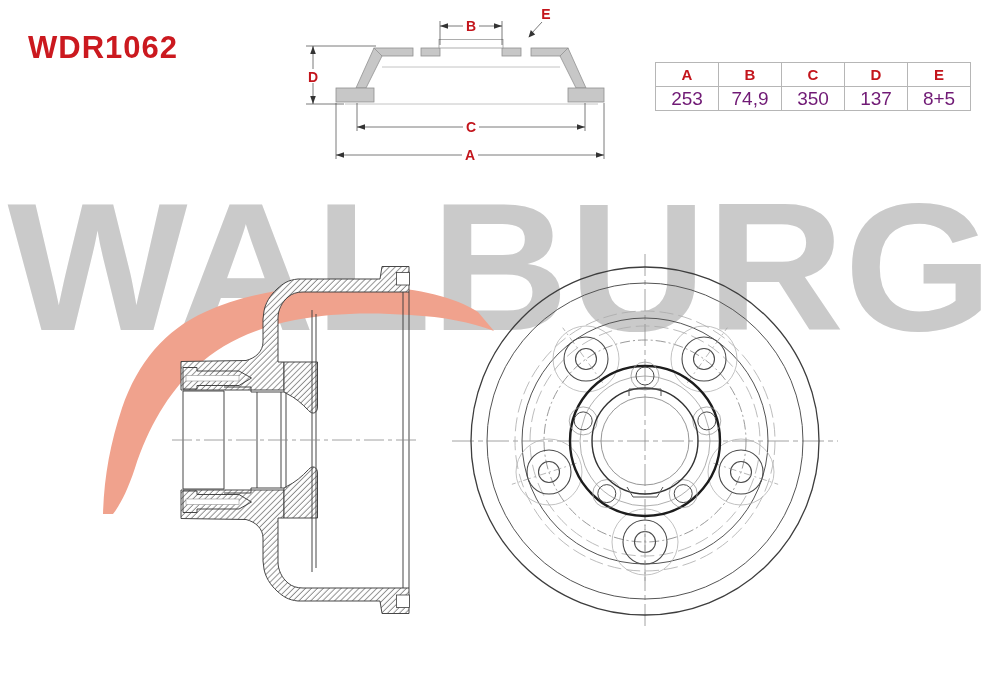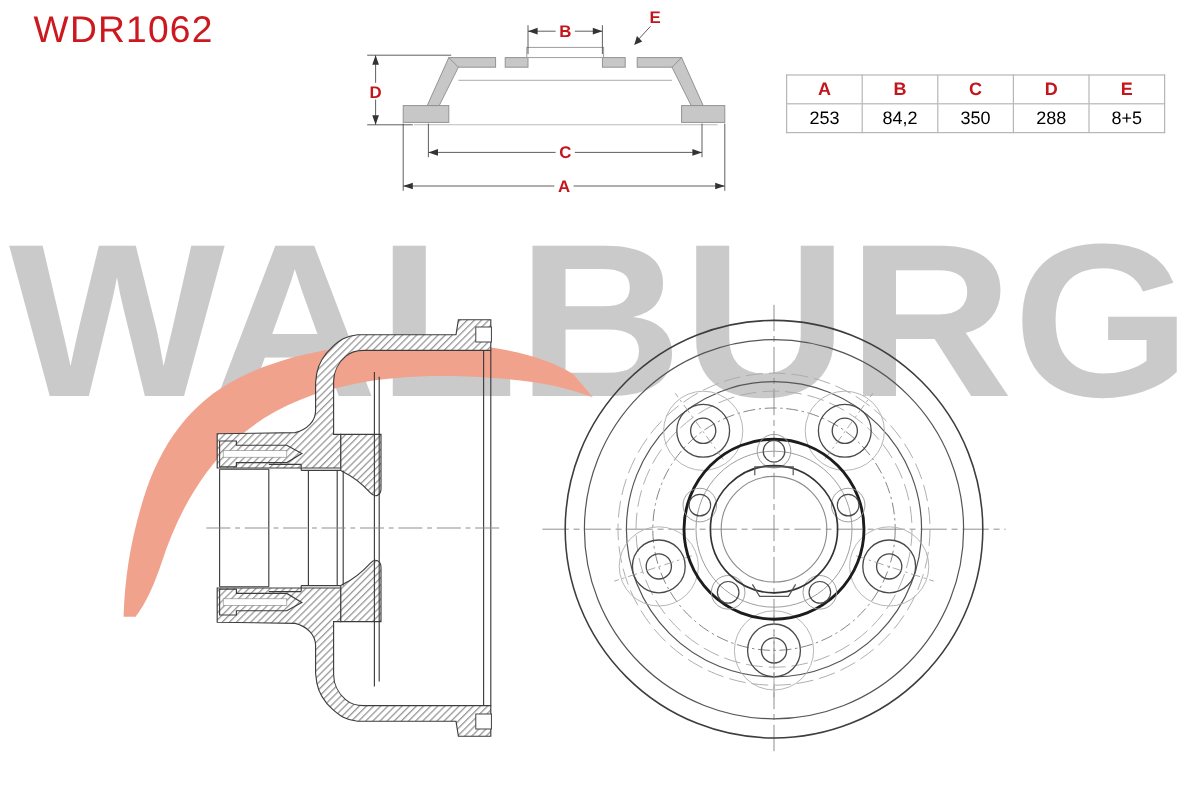--- a/index.html
+++ b/index.html
@@ -1,26 +1,26 @@
 <!DOCTYPE html>
 <html><head>
 <meta charset="utf-8">
 <style>
   html,body{margin:0;padding:0;background:#fff;}
   body{width:1000px;height:673px;position:relative;overflow:hidden;
        font-family:"Liberation Sans", sans-serif;}
   #stage{position:absolute;left:0;top:0;}
-  .part-number{position:absolute;left:28px;top:7px;font-size:31px;font-weight:normal;
+  .part-number{position:absolute;left:28px;top:30px;font-size:31px;font-weight:bold;
        letter-spacing:1px;color:#CB191F;}
   table.spec{position:absolute;left:655px;top:62px;border-collapse:collapse;
        table-layout:fixed;width:314px;}
   table.spec td{border:1px solid #b6b6b6;width:62px;height:23px;text-align:center;
        vertical-align:middle;padding:0;}
   td.h{color:#C3151C;font-weight:bold;font-size:15px;}
-  td.v{color:#000000;font-size:15px;}
+  td.v{color:#701a75;font-size:19px;}
   svg text.dim{fill:#C3151C;font-weight:bold;font-size:14px;text-anchor:middle;
        font-family:"Liberation Sans",sans-serif;}
   svg text.wm{fill:#cacaca;font-weight:bold;font-family:"Liberation Sans",sans-serif;}
 </style>
 </head>
 <body>
 
 <svg id="stage" width="1000" height="673" viewBox="0 0 1000 673">
   <defs>
     <pattern id="hatch" width="4.2" height="4.2" patternUnits="userSpaceOnUse" patternTransform="rotate(45)">
@@ -198,19 +198,19 @@
   <tbody>
     <tr>
       <td class="h">A</td>
       <td class="h">B</td>
       <td class="h">C</td>
       <td class="h">D</td>
       <td class="h">E</td>
     </tr>
     <tr>
       <td class="v">253</td>
-      <td class="v">84,2</td>
+      <td class="v">74,9</td>
       <td class="v">350</td>
-      <td class="v">288</td>
+      <td class="v">137</td>
       <td class="v">8+5</td>
     </tr>
   </tbody>
 </table>
 
 </body></html>

